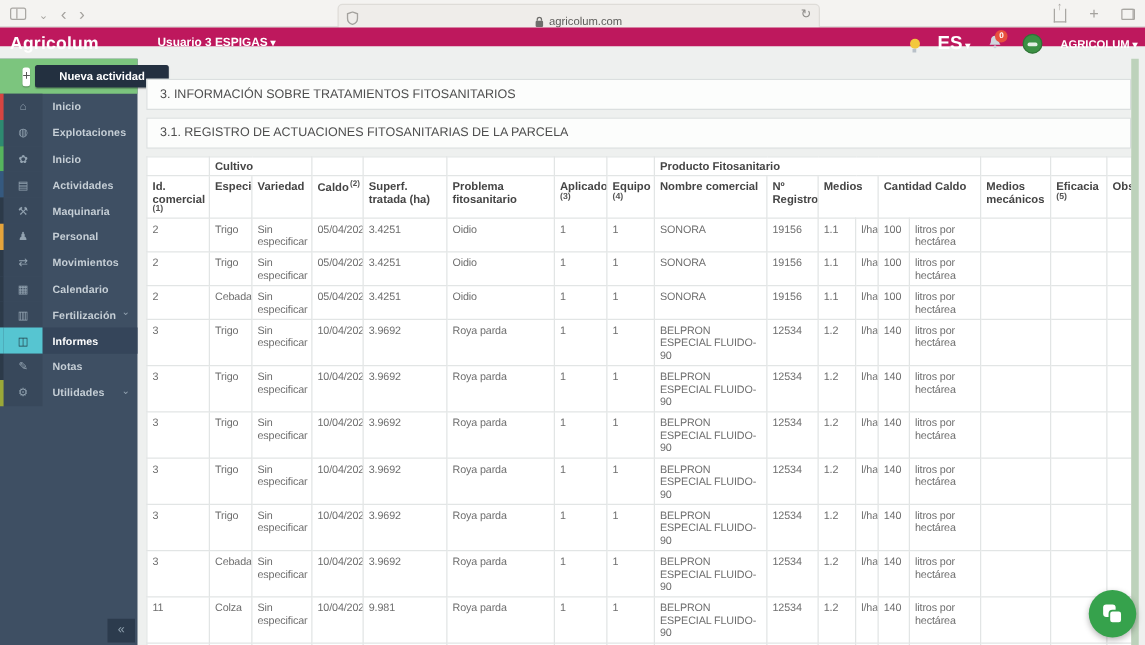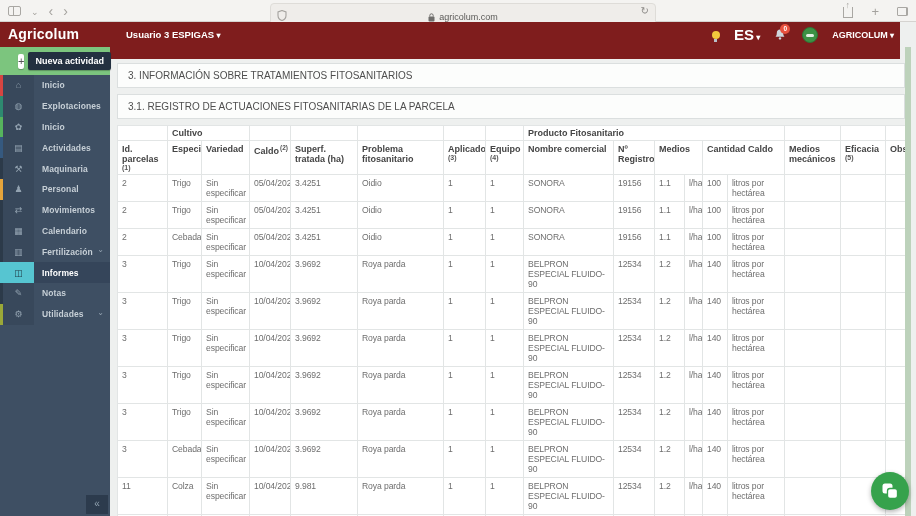--- a/index.html
+++ b/index.html
@@ -29,21 +29,21 @@
   .refresh::after { content:"↻"; }
   .chrome-right { position:absolute; right:8px; top:0; height:22px; display:flex; align-items:center; gap:18px; }
   .share-ic { position:relative; width:10px; height:11px; border:1.2px solid #a9a7a3; border-top:none; display:inline-block; margin-top:3px; }
   .share-ic::after { content:"↑"; position:absolute; left:1px; top:-7px; font-size:9px; color:#a9a7a3; }
   .plus-ic::after { content:"+"; font-size:13px; color:#a4a29e; }
   .tabs-ic { position:relative; width:11px; height:9px; display:inline-block; }
   .tabs-ic::before { content:""; position:absolute; right:0; top:0; width:8px; height:7px; border:1.2px solid #a9a7a3; border-radius:1px; }
   .tabs-ic::after  { content:""; position:absolute; left:0; bottom:0; width:8px; height:7px; border:1.2px solid #a9a7a3; border-radius:1px; background:#f4f3f1; }
 
   
-  .navbar { position:absolute; top:22px; left:0; right:16px; height:37px; background:#7f1d1d; color:#fff; }
+  .navbar { position:absolute; top:22px; left:0; right:0; height:15px; background:#be185d; color:#fff; }
   .brand { position:absolute; left:8px; top:4px; font-size:14px; font-weight:bold; letter-spacing:.2px; }
   .user-menu { position:absolute; left:126px; top:7px; font-size:9.5px; font-weight:bold; }
   .caret::after { content:" ▾"; font-size:8px; }
   .nav-right { position:absolute; right:6px; top:0; height:25px; display:flex; align-items:center; gap:14px; }
   .bulb { width:8px; height:8px; border-radius:50%; background:#f3c83d; position:relative; }
   .bulb::after { content:""; position:absolute; left:2.5px; top:8px; width:3px; height:3px; background:#b9c1c9; }
   .lang { font-size:15px; font-weight:bold; }
   .bell { position:relative; width:14px; height:16px; }
   .badge { position:absolute; top:-3px; left:6px; min-width:10px; height:10px; border-radius:5px;
     background:#e8503e; color:#fff; font-size:6.5px; line-height:10px; text-align:center; font-weight:bold; padding:0 1px; }
@@ -54,21 +54,21 @@
   
   .app-body { position:absolute; top:47px; left:0; right:0; bottom:0; }
 
   
   .sidebar { position:absolute; left:0; top:0; bottom:0; width:110px; background:#3e4f63; }
   .sidebar-top { height:28px; background:#7cc57e; display:flex; align-items:center; padding-left:18px; gap:4px; }
   .plus-btn { width:13px; height:15px; background:#fff; border-radius:2px; color:#555; font-size:11px;
     text-align:center; line-height:14px; box-shadow:0 1px 1px rgba(0,0,0,.25); }
   .plus-btn::after { content:"+"; }
   .new-activity { background:#233040; color:#fff; font-size:9px; font-weight:bold;
-    padding:4px 7px; border-radius:2px; box-shadow:0 1px 1px rgba(0,0,0,.25); white-space:nowrap; }
+    padding:4px 19px; border-radius:2px; box-shadow:0 1px 1px rgba(0,0,0,.25); white-space:nowrap; }
   .menu { display:block; }
   .menu-item { height:20.8px; display:flex; align-items:center; position:relative; cursor:pointer; }
   .mi-stripe { width:3px; align-self:stretch; }
   .mi-icon { width:31px; align-self:stretch; background:#38485b; color:#93a3b1;
     display:flex; align-items:center; justify-content:center; font-size:9px; }
   .mi-label { flex:1; padding-left:8px; font-size:8.5px; font-weight:bold; color:#c6cfd6;
     letter-spacing:.1px; white-space:nowrap; }
   .menu-item.active { background:#35455a; }
   .menu-item.active .mi-icon { background:#56c5d1; color:#24404a; }
   .menu-item.active .mi-label { color:#fff; }
@@ -259,21 +259,21 @@
               <th colspan="1"></th>
               <th colspan="1"></th>
               <th colspan="1"></th>
               <th colspan="1"></th>
               <th colspan="6">Producto Fitosanitario</th>
               <th colspan="1"></th>
               <th colspan="1"></th>
               <th colspan="1"></th>
             </tr>
             <tr class="head-row">
-              <th><span>Id. parcelas</span><span class="note">(1)</span></th>
+              <th><span>Id. comercial</span><span class="note">(1)</span></th>
               <th><span>Especie</span></th>
               <th><span>Variedad</span></th>
               <th><span>Caldo</span><span class="note inline">(2)</span></th>
               <th><span>Superf. tratada (ha)</span></th>
               <th><span>Problema fitosanitario</span></th>
               <th><span>Aplicador</span><span class="note">(3)</span></th>
               <th><span>Equipo</span><span class="note">(4)</span></th>
               <th><span>Nombre comercial</span></th>
               <th><span>Nº Registro</span></th>
               <th colspan="2"><span>Medios</span></th>

